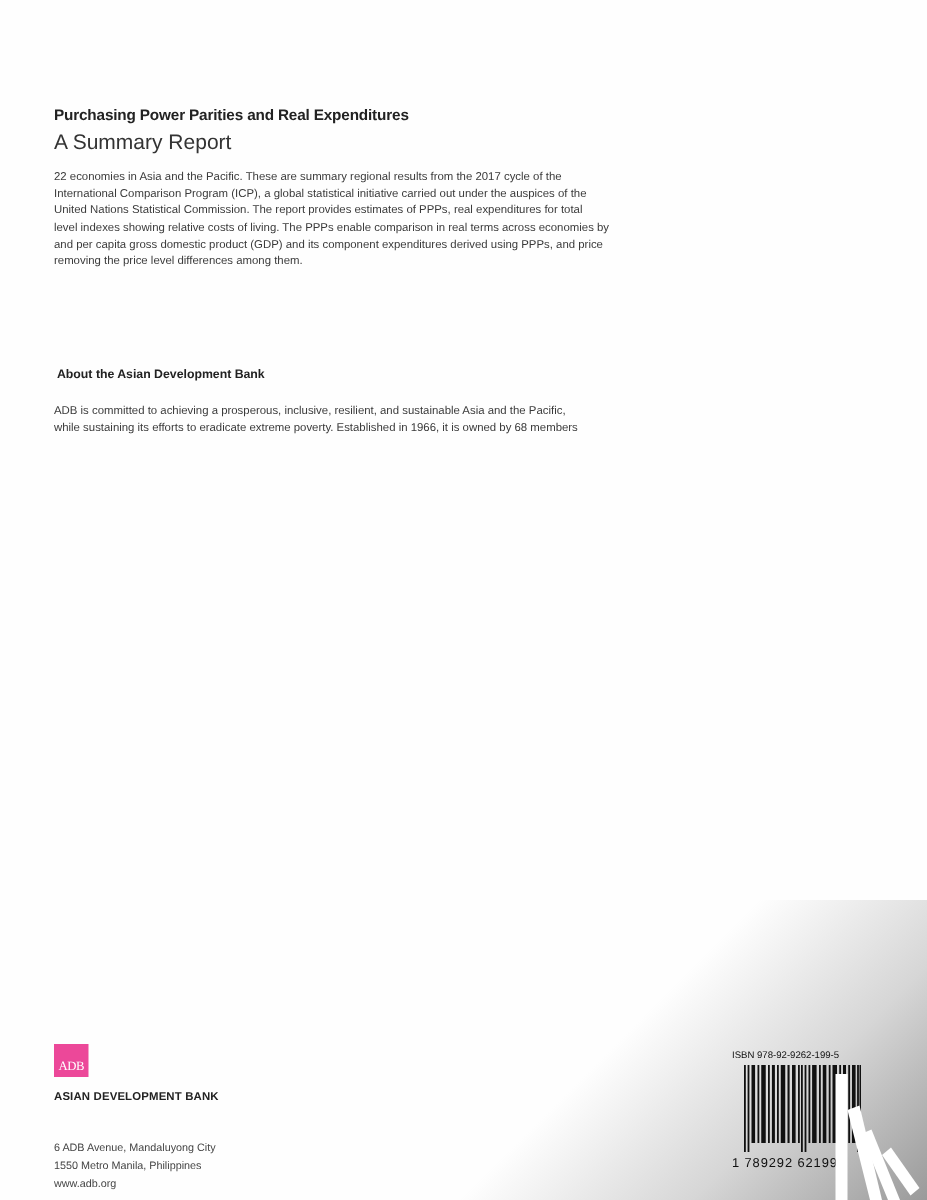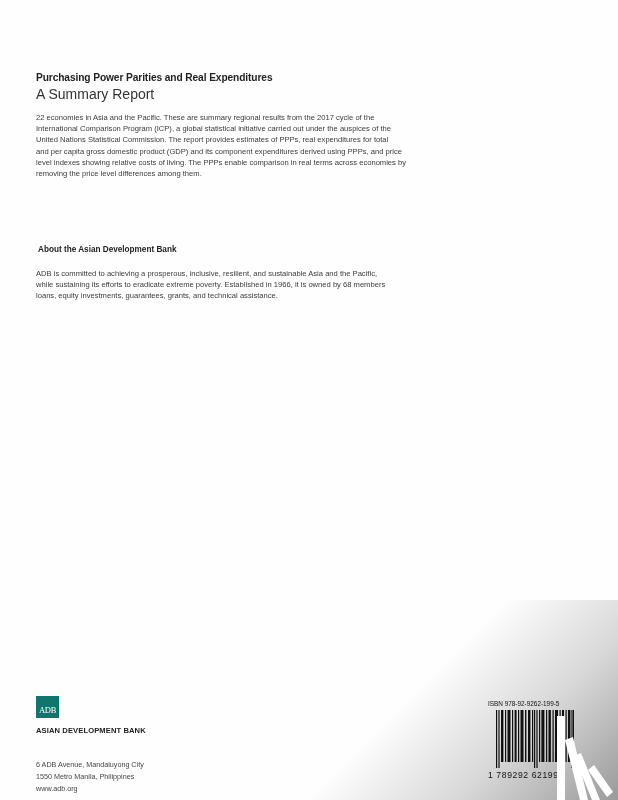--- a/index.html
+++ b/index.html
@@ -28,21 +28,21 @@
     font-size: 8.2px; font-weight: bold; color: #222;
   }
   .p2 { top: 268px; }
 
   .gradient {
     position: absolute; right: 0; bottom: 0; width: 320px; height: 200px;
     background: linear-gradient(135deg, rgba(255,255,255,0) 40%, #d6d6d6 70%, #9a9a9a 100%);
   }
   .logo {
     position: absolute; left: 36px; top: 696px; width: 23px; height: 22px;
-    background: #0f766e; color: #fff;
+    background: #ec4899; color: #fff;
     font-family: "Liberation Serif", serif; font-size: 8.5px;
     display: flex; align-items: flex-end; justify-content: center; padding-bottom: 0;
     box-sizing: border-box; padding-bottom: 3px; letter-spacing: -0.3px;
   }
   .org-name {
     position: absolute; left: 36px; top: 726px;
     font-size: 7.6px; font-weight: bold; color: #222; letter-spacing: 0.1px;
   }
   .addr {
     position: absolute; left: 36px; font-size: 7.2px; color: #444; margin-top: 22px;
@@ -70,30 +70,29 @@
 </head>
 <body>
 
 <div class="title">Purchasing Power Parities and Real Expenditures</div>
 <div class="subtitle">A Summary Report</div>
 
 <p class="para p1">
   <span class="ln">22 economies in Asia and the Pacific. These are summary regional results from the 2017 cycle of the</span>
   <span class="ln">International Comparison Program (ICP), a global statistical initiative carried out under the auspices of the</span>
   <span class="ln">United Nations Statistical Commission. The report provides estimates of PPPs, real expenditures for total</span>
+  <span class="ln">level indexes showing relative costs of living. The PPPs enable comparison in real terms across economies by</span>
   <span class="ln">and per capita gross domestic product (GDP) and its component expenditures derived using PPPs, and price</span>
-  <span class="ln">level indexes showing relative costs of living. The PPPs enable comparison in real terms across economies by</span>
   <span class="ln">removing the price level differences among them.</span>
 </p>
 
 <div class="about-heading">About the Asian Development Bank</div>
 <p class="para p2">
   <span class="ln">ADB is committed to achieving a prosperous, inclusive, resilient, and sustainable Asia and the Pacific,</span>
   <span class="ln">while sustaining its efforts to eradicate extreme poverty. Established in 1966, it is owned by 68 members</span>
-  <span class="ln">loans, equity investments, guarantees, grants, and technical assistance.</span>
 </p>
 
 <div class="gradient"></div>
 
 <div class="logo">ADB</div>
 <div class="org-name">ASIAN DEVELOPMENT BANK</div>
 <div class="addr addr1">6 ADB Avenue, Mandaluyong City</div>
 <div class="addr addr2">1550 Metro Manila, Philippines</div>
 <div class="addr addr3">www.adb.org</div>
 

